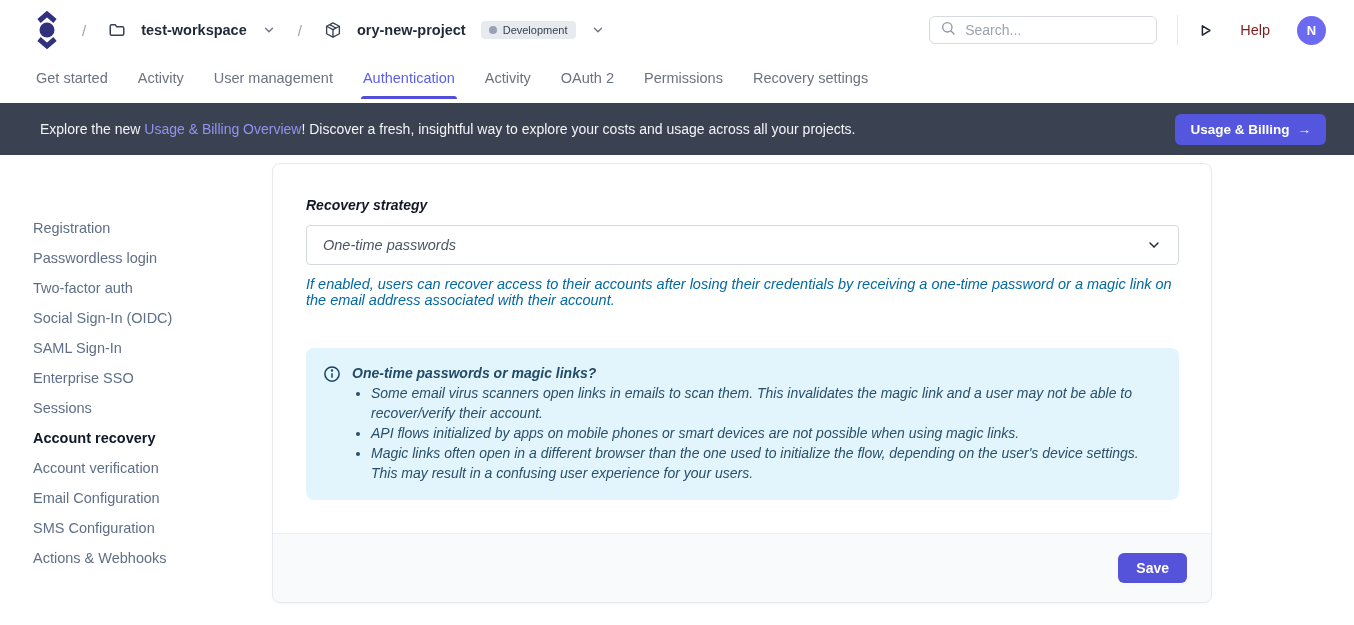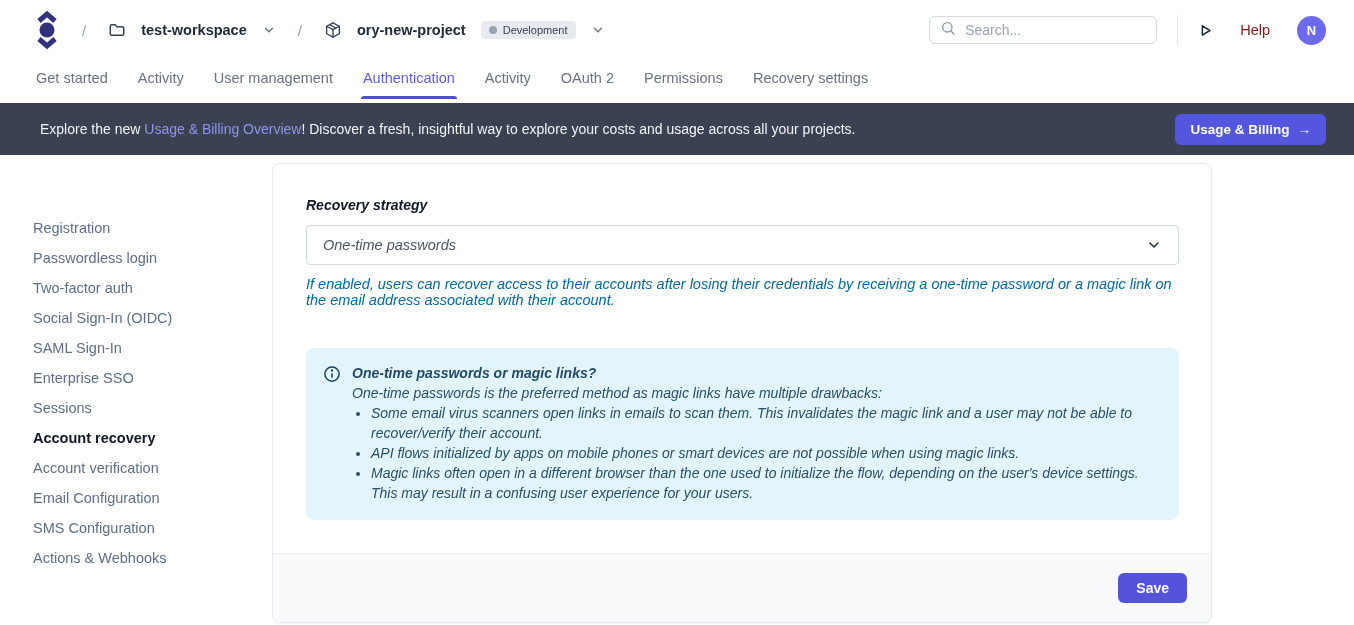--- a/index.html
+++ b/index.html
@@ -192,21 +192,20 @@
       <div class="infobox">
         <span class="iicon">
           <svg width="18" height="18" viewBox="0 0 24 24" fill="none" stroke="currentColor" stroke-width="2">
               <circle cx="12" cy="12" r="9.5"></circle>
               <line x1="12" y1="11" x2="12" y2="17"></line>
               <circle cx="12" cy="7.4" r="0.6" fill="currentColor"></circle>
             </svg>
         </span>
         <div>
           <div class="info-title">One-time passwords or magic links?</div>
-          <div class="info-intro">One-time passwords is the preferred method as magic links have multiple drawbacks:</div>
           <ul>
             <li>Some email virus scanners open links in emails to scan them. This invalidates the magic link and a user may not be able to recover/verify their account.</li>
             <li>API flows initialized by apps on mobile phones or smart devices are not possible when using magic links.</li>
             <li>Magic links often open in a different browser than the one used to initialize the flow, depending on the user's device settings. This may result in a confusing user experience for your users.</li>
           </ul>
         </div>
       </div>
     </div>
     <div class="card-footer">
       <button class="save-btn">Save</button>

